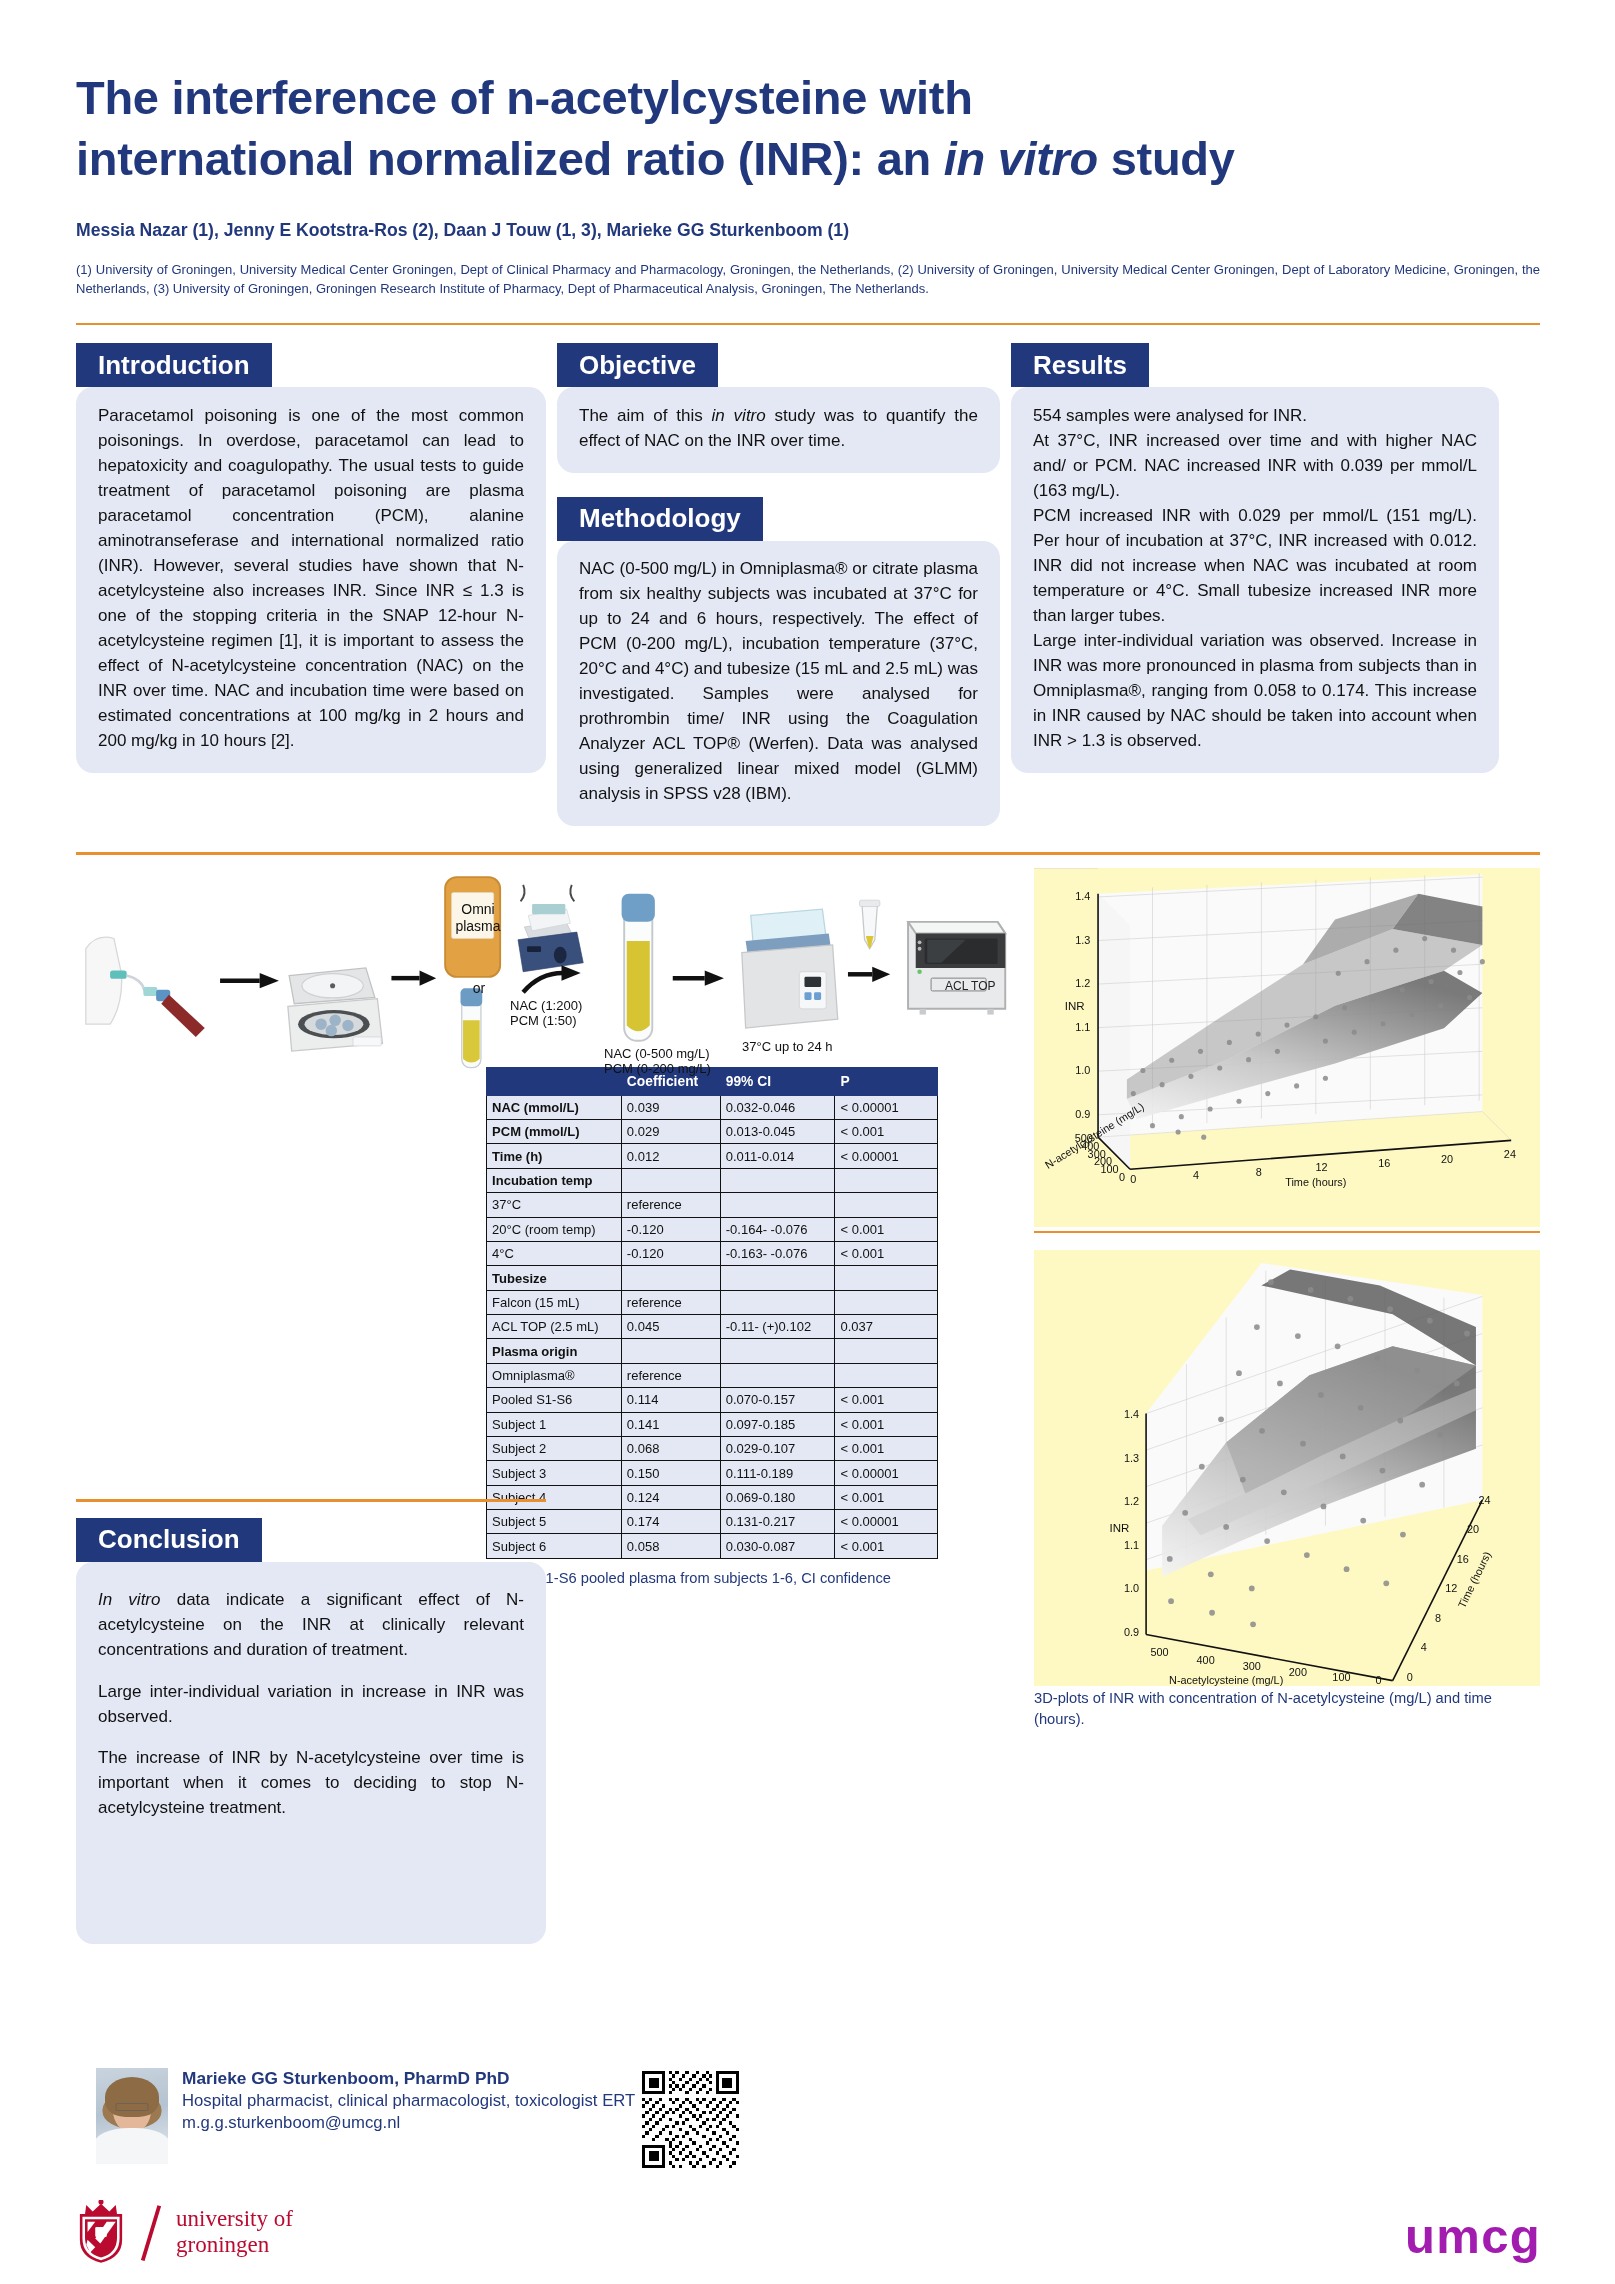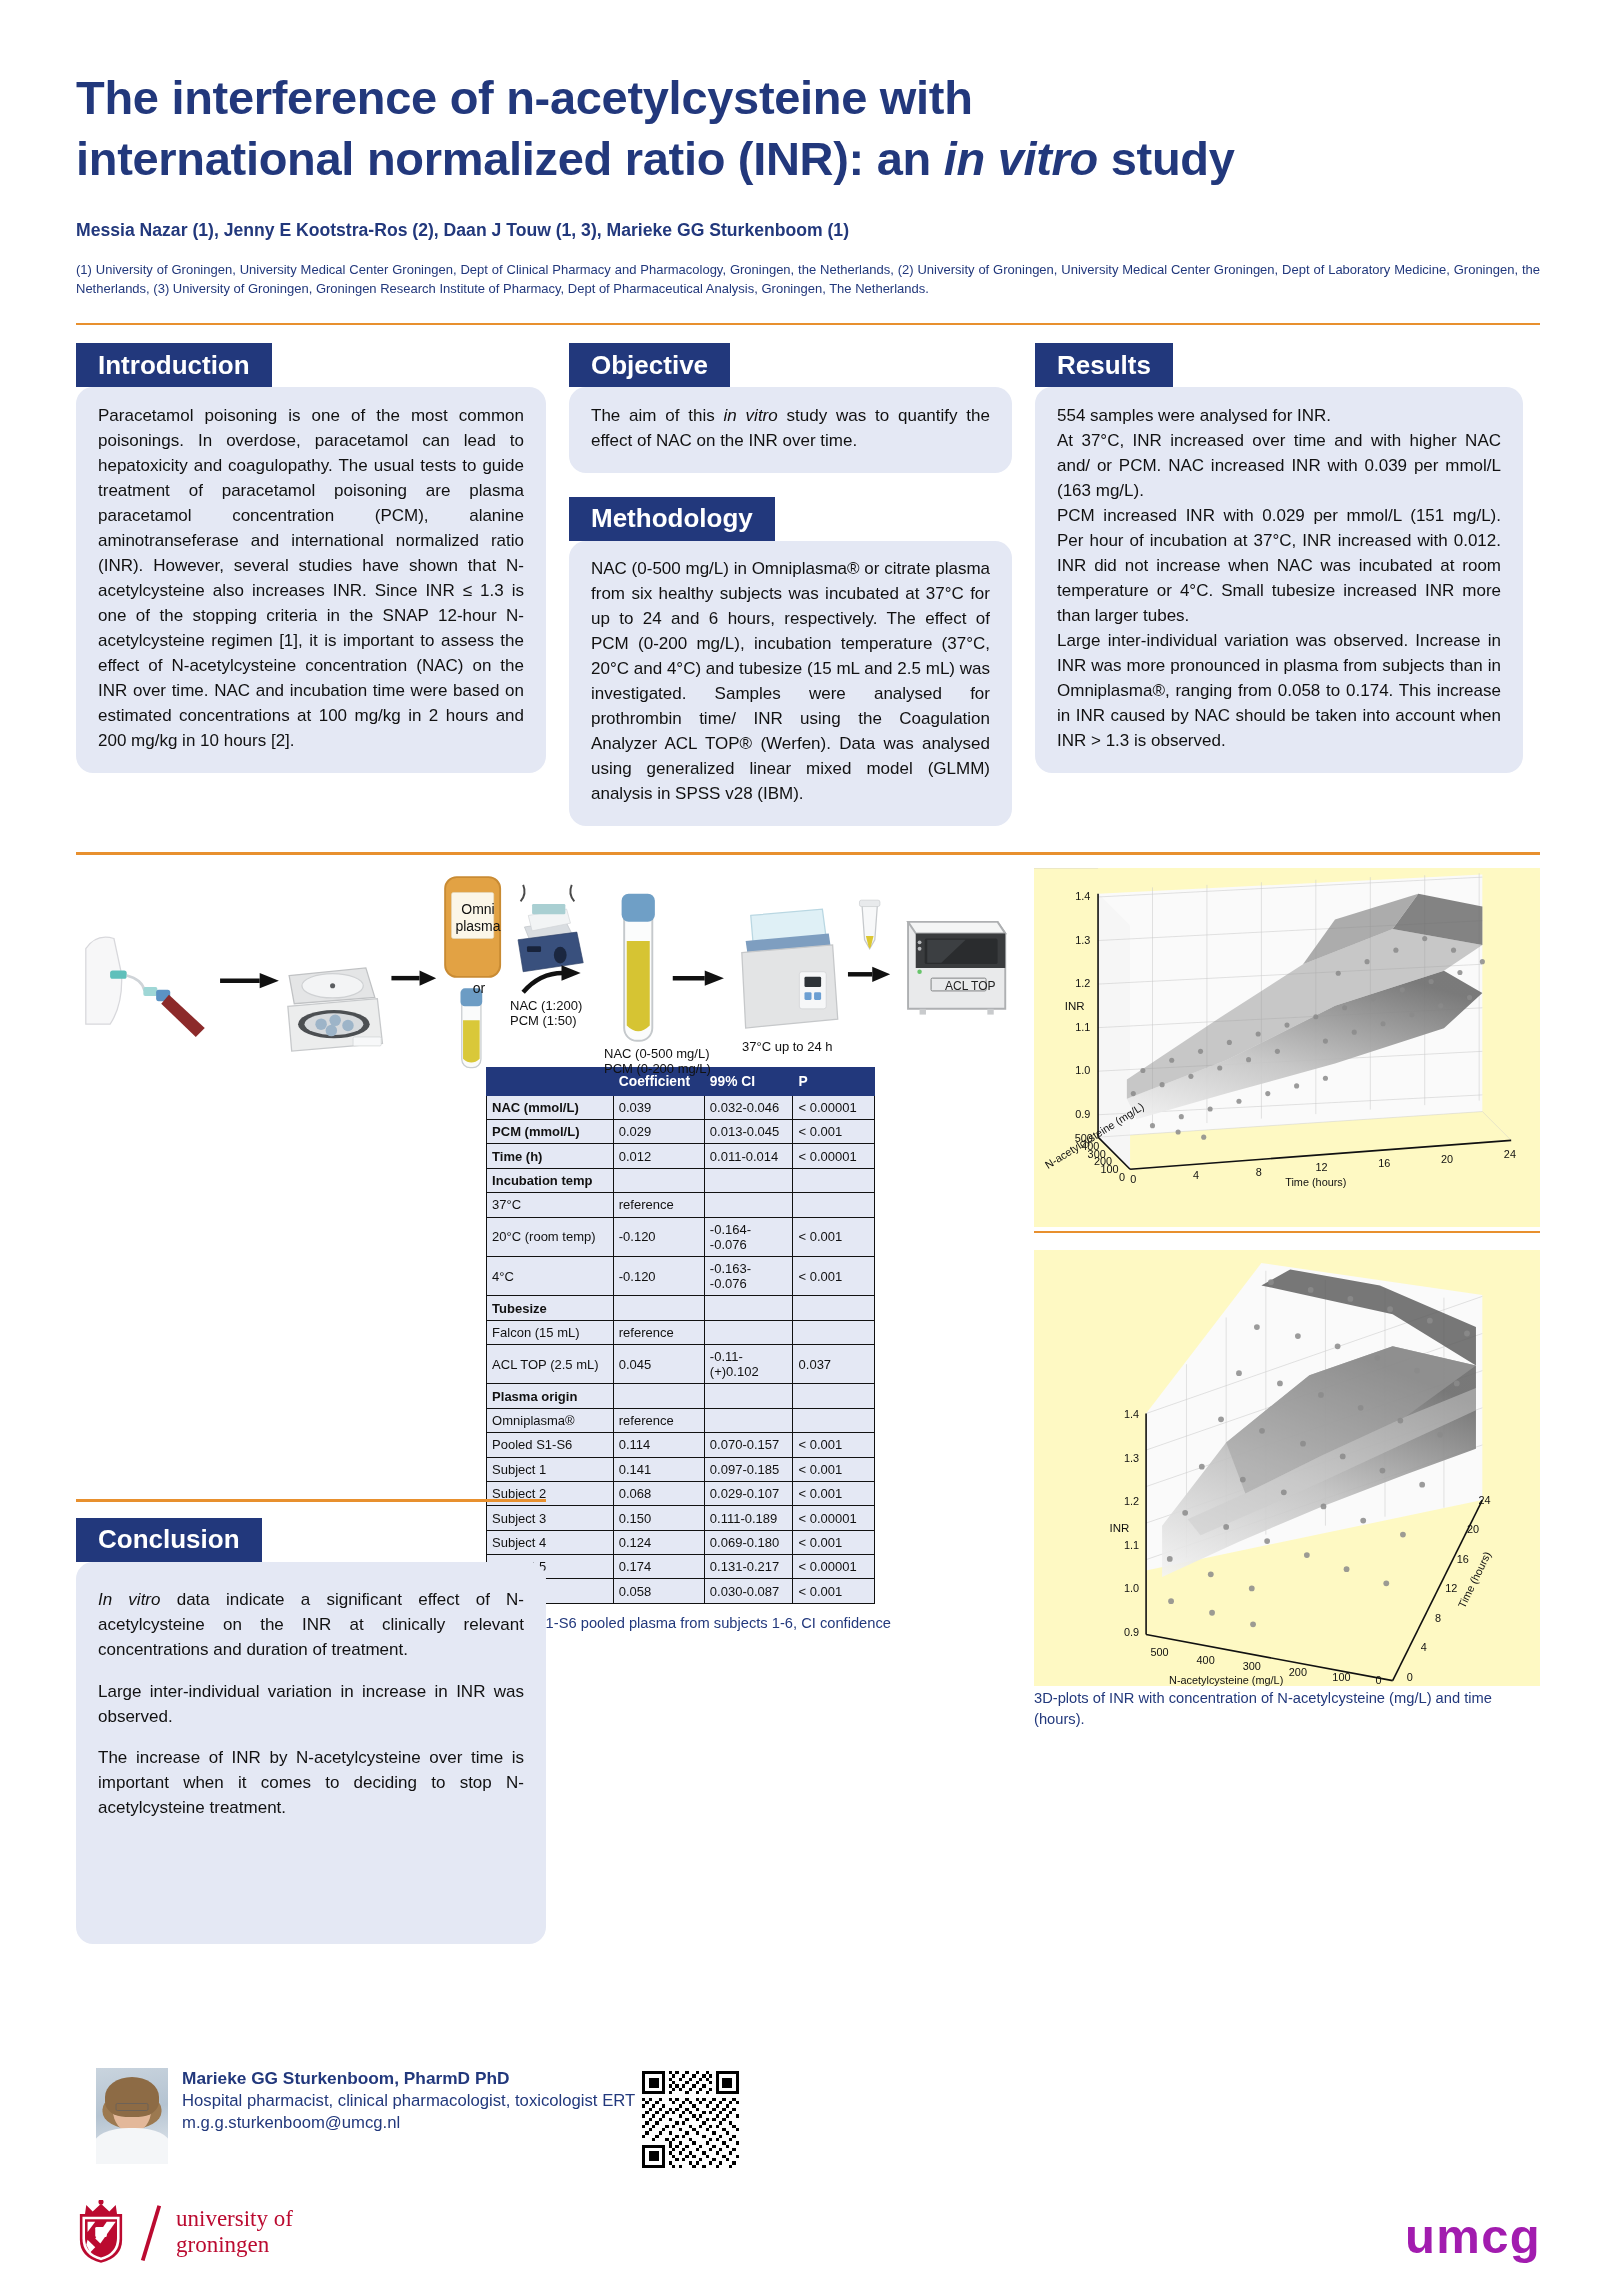--- a/index.html
+++ b/index.html
@@ -57,21 +57,21 @@
     text-align: justify;
     padding: 16.7px 22px 19px 22px;
     border-radius: 17px;
   }
   .sec-body p + p { margin-top: 16.7px; }
   .sec-body .it { font-style: italic; }
 
   
   .cols {
     display: flex;
-    gap: 23px;
+    gap: 11px;
     margin-top: 18px;
     align-items: flex-start;
   }
   .col { position: relative; }
   .col-1 { width: 470px; }
   .col-2 { width: 443px; }
   .col-3 { width: 488px; }
   .blk { margin-bottom: 0; }
   .blk + .blk { margin-top: 24px; }
 
@@ -93,21 +93,21 @@
   .flow svg { position: absolute; left: 0; top: 0; }
   .flow-lbl {
     position: absolute;
     font-size: 13px;
     color: #111;
     line-height: 1.22;
     white-space: pre-line;
   }
 
   
-  .tbl-wrap { margin-top: 5.1px; width: 389px; }
+  .tbl-wrap { margin-top: 5.1px; width: 452px; }
   table.res { border-collapse: collapse; width: 100%; }
   table.res th {
     background: #22387c;
     color: #fff;
     font-size: 13.8px;
     font-weight: bold;
     text-align: left;
     padding: 5.8px 5.1px;
     border: 1px solid #22387c;
   }

